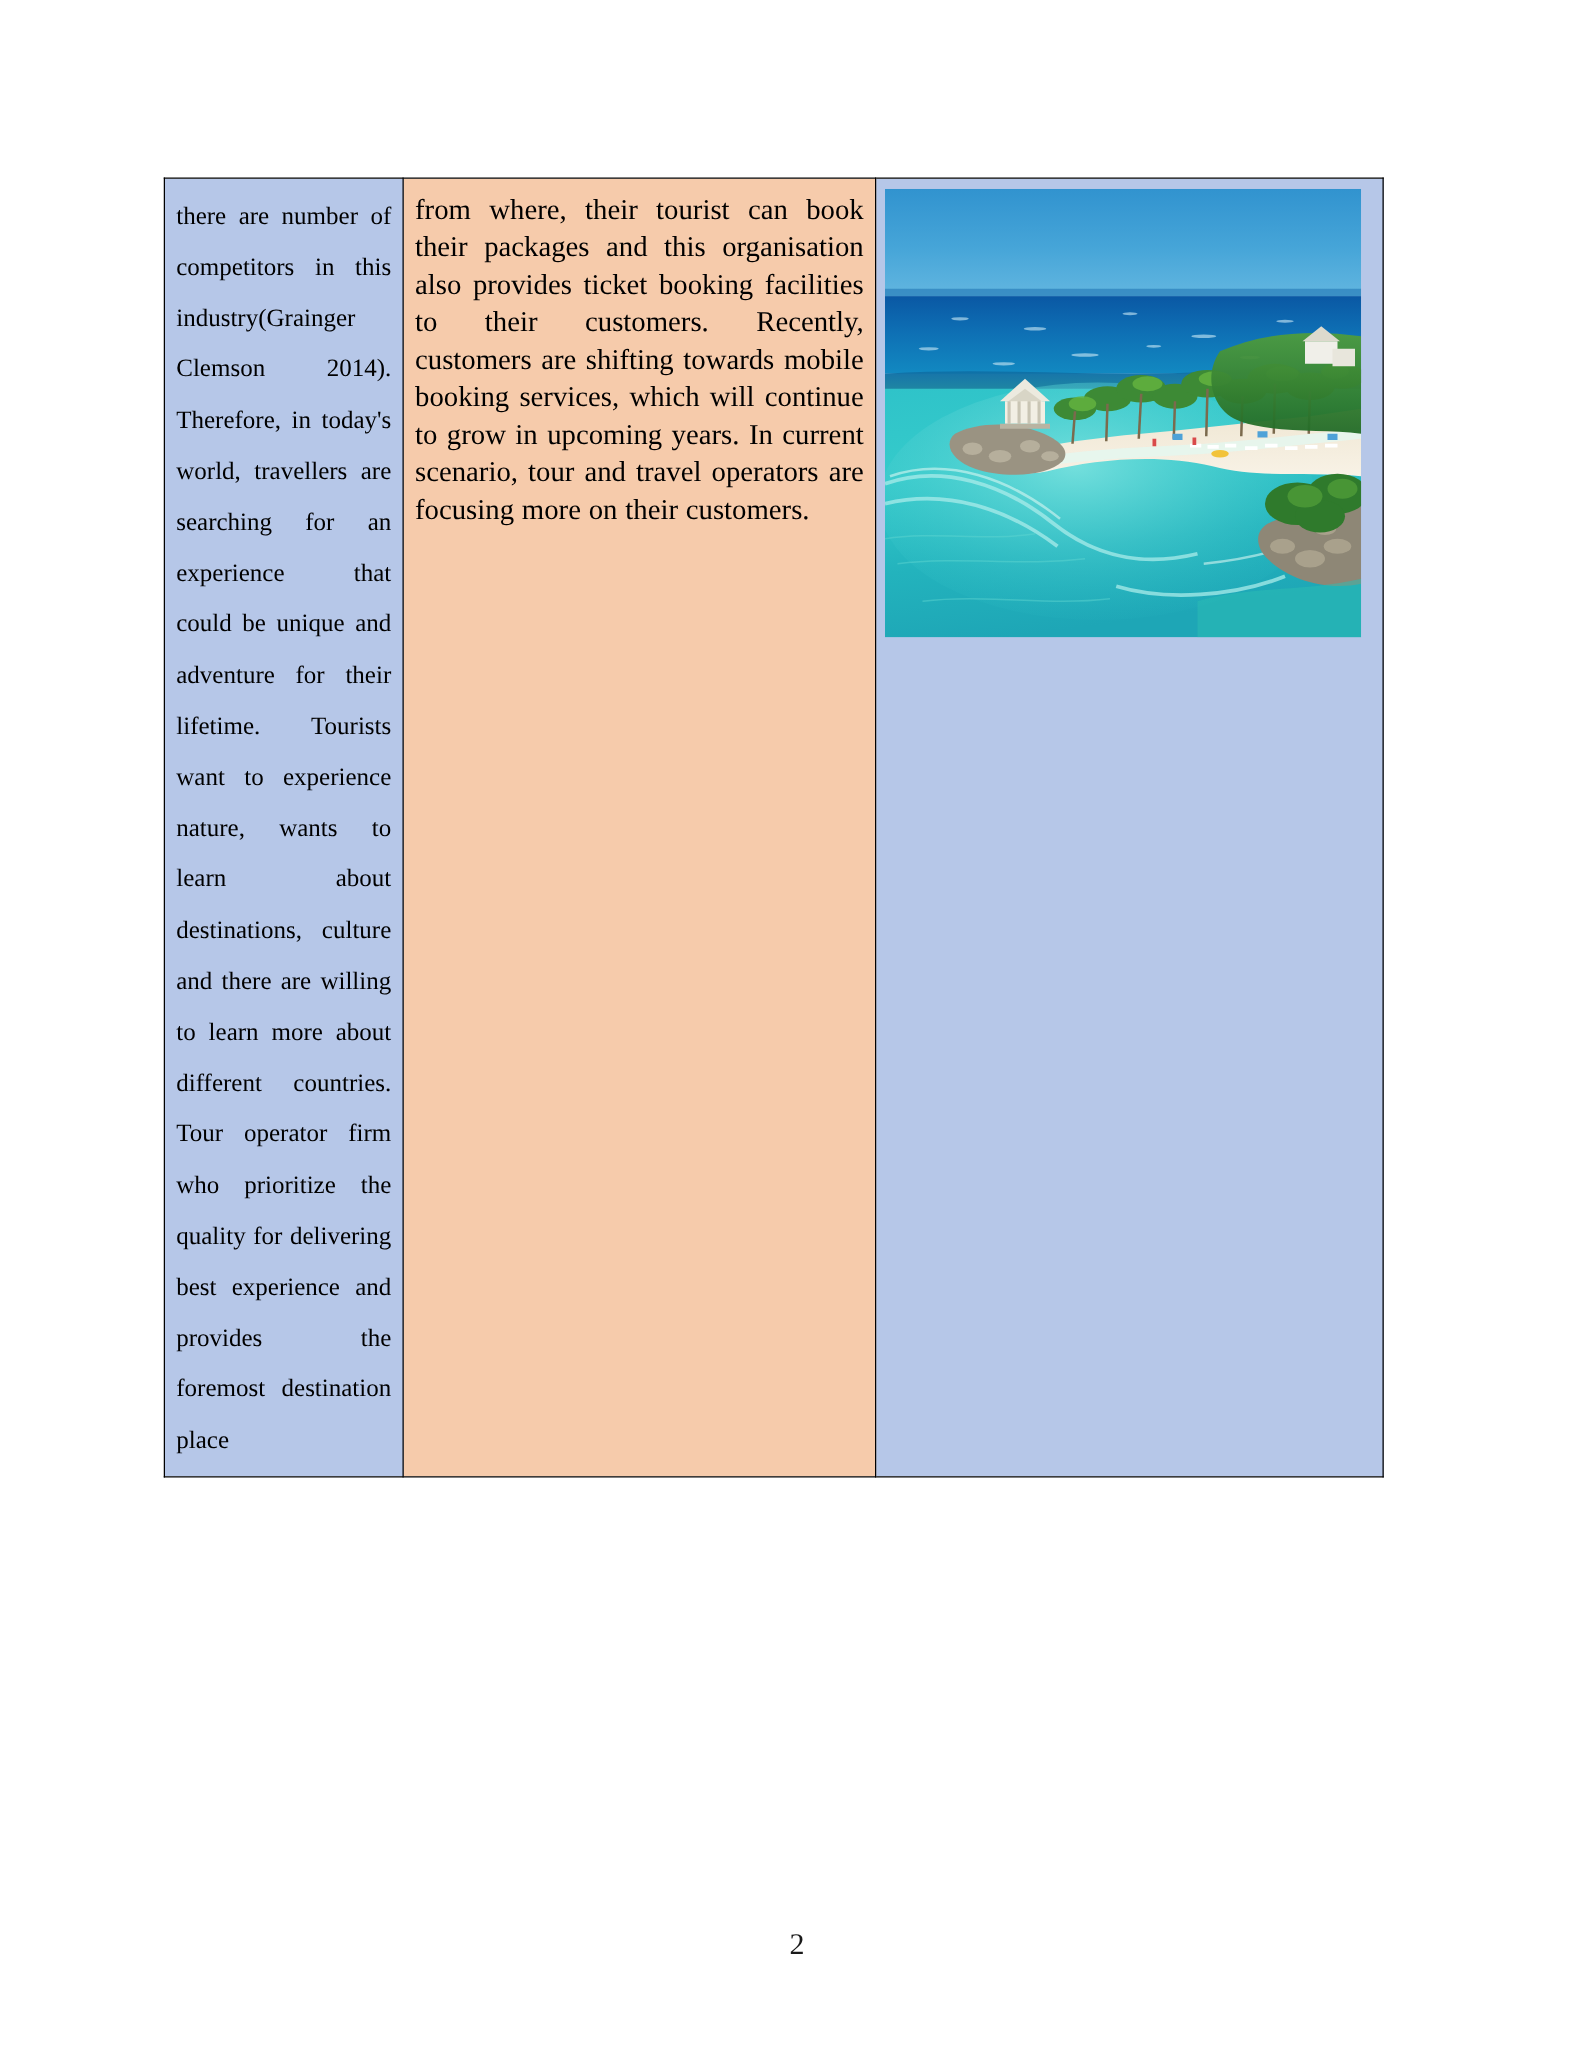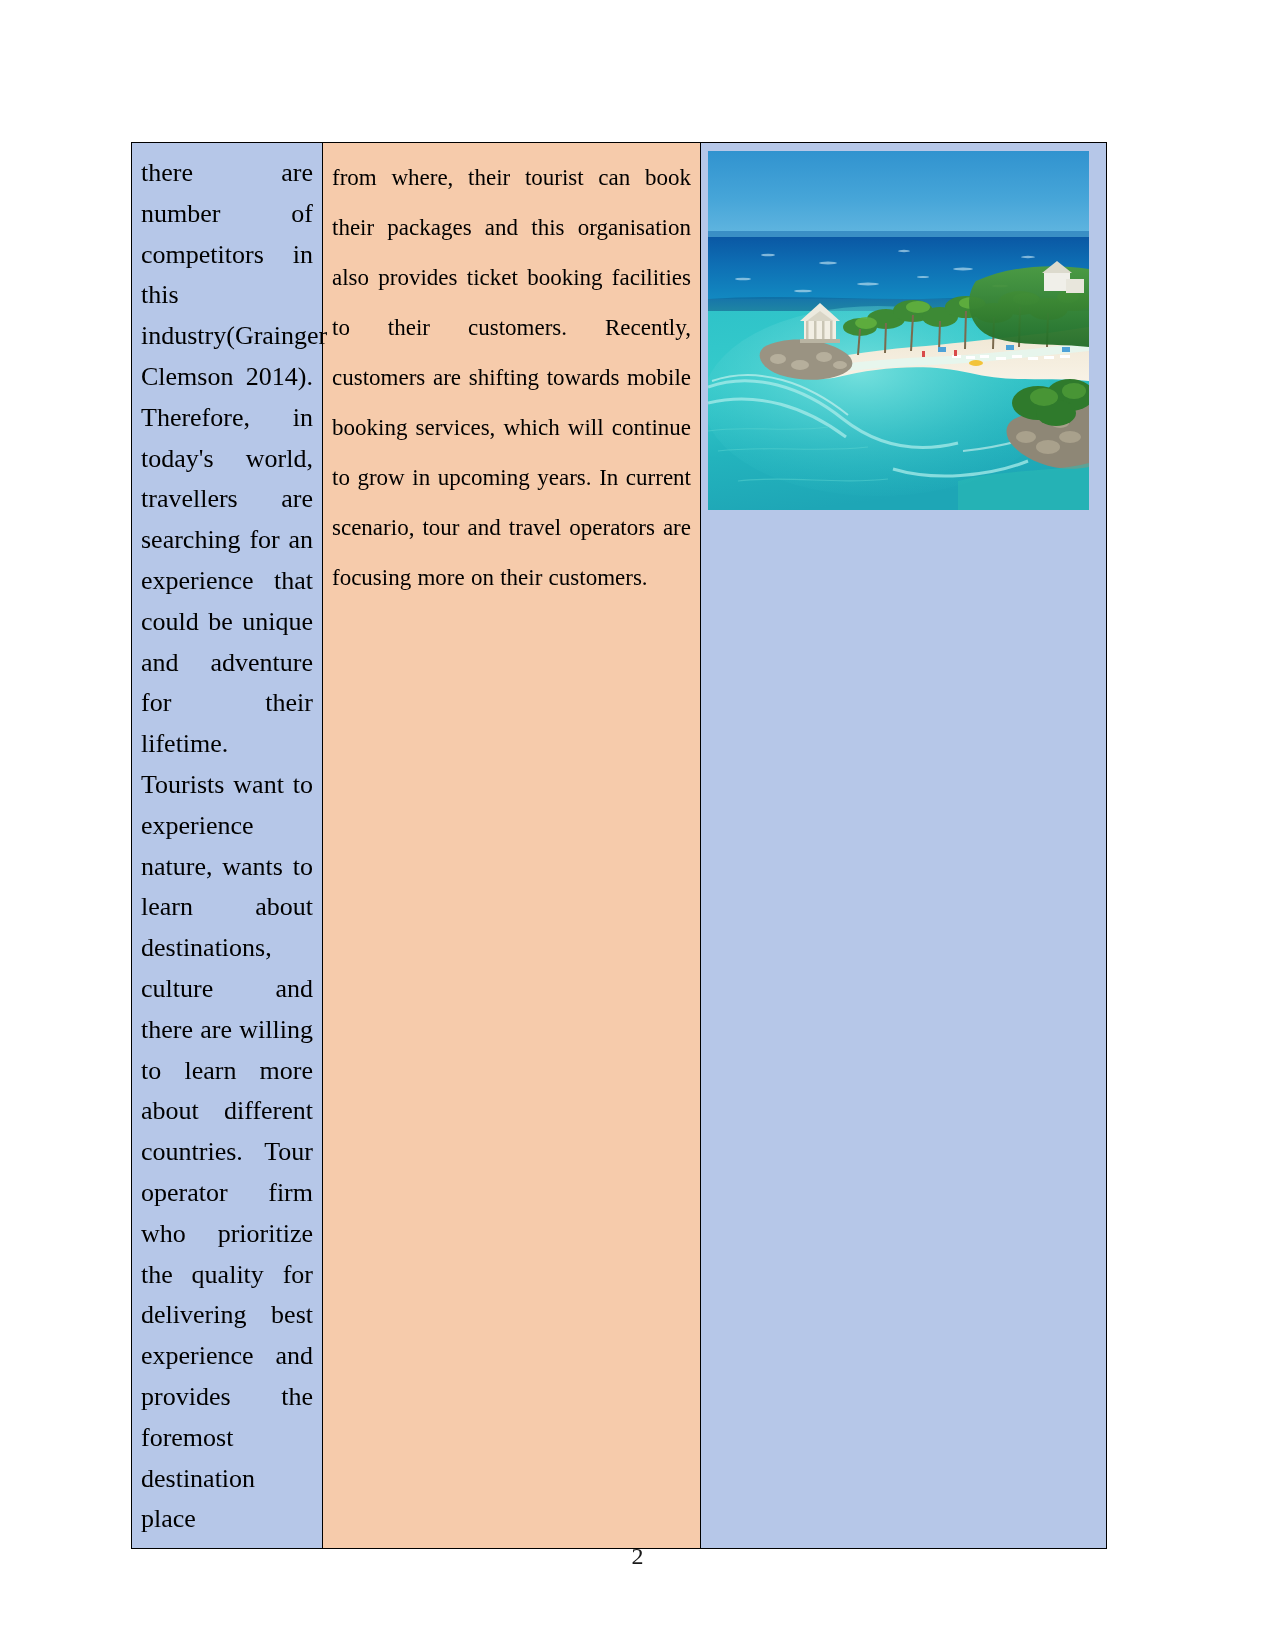--- a/index.html
+++ b/index.html
@@ -50,22 +50,22 @@
   .body-text {
     margin: 0;
     font-size: 22.5px;
     line-height: 40.8px;
     color: #000000;
     text-align: justify;
     text-justify: inter-word;
     hyphens: none;
     word-spacing: 0.5px;
   }
-  .cell-a .body-text { font-size: 26px; line-height: 40.8px; }
-  .cell-b .body-text { font-size: 23px; line-height: 50px; }
+  .cell-a .body-text { font-size: 20px; line-height: 40.8px; }
+  .cell-b .body-text { font-size: 23px; line-height: 30px; }
 
   
   .cell-a .body-text { text-align-last: left; }
 
   
   .photo-wrap {
     width: 381px;
     height: 359px;
     margin: 8px 0 0 7px;
     position: relative;

